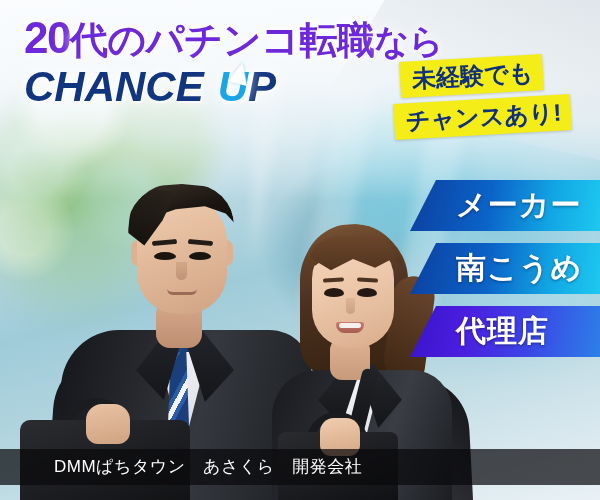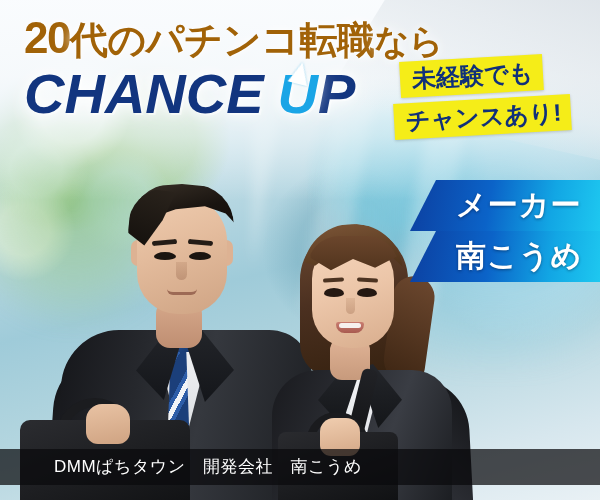--- a/index.html
+++ b/index.html
@@ -224,31 +224,31 @@
   .hand-m { position:absolute; left:86px; top:404px; width:44px; height:40px; background:linear-gradient(170deg,#e9c3a4,#cfa382); border-radius:16px 16px 12px 12px; }
   .hand-f { position:absolute; left:320px; top:418px; width:40px; height:38px; background:linear-gradient(170deg,#f0cdaf,#d3a786); border-radius:14px 14px 11px 11px; }
   .strap-f { position:absolute; left:352px; top:368px; width:16px; height:92px; background:linear-gradient(180deg,#212226,#0f1012); transform:rotate(14deg); border-radius:6px; }
 
   
   .headline {
     position:absolute; left:24px; top:16px;
     z-index:6;
   }
   .line1 {
-    font-size:38px; font-weight:700; color:#a16207;
+    font-size:38px; font-weight:700; color:#6d28d9;
     letter-spacing:-0.5px; line-height:1;
     white-space:nowrap;
     text-shadow:0 0 10px rgba(255,255,255,.95), 0 0 20px rgba(255,255,255,.8), 1px 1px 0 rgba(255,255,255,.6);
   }
   .line1 .num { font-size:44px; font-weight:800; letter-spacing:-1.5px; }
   .line1 .tail { font-size:34px; }
 
   .line2 {
     margin-top:6px;
-    font-size:56px; font-weight:800; font-style:italic;
+    font-size:42px; font-weight:800; font-style:italic;
     color:#12357f; letter-spacing:0px; line-height:1;
     white-space:nowrap;
     text-shadow:0 0 12px rgba(255,255,255,.95), 0 0 24px rgba(255,255,255,.85), 2px 2px 0 rgba(255,255,255,.5);
   }
   .line2 .up-u {
     color:#1aa5e6;
     position:relative;
     display:inline-block;
     margin-left:14px;
   }
@@ -276,20 +276,21 @@
     display:inline-block;
   }
   .badge-bar.b1 { transform:rotate(-3.2deg); margin-left:6px; }
   .badge-bar.b2 { transform:rotate(-3.2deg); margin-top:5px; margin-left:0; }
 
   
   .cats { position:absolute; right:0; top:180px; width:190px; z-index:6; }
   .cat {
     position:relative;
     height:51px;
+    margin-bottom:12px;
     display:flex; align-items:center;
     padding-left:46px;
     clip-path:polygon(26px 0, 100% 0, 100% 100%, 0 100%);
     box-shadow:0 2px 5px rgba(0,0,0,.22);
   }
   .cat:last-child { margin-bottom:0; }
   .cat-label {
     color:#fff; font-size:30px; font-weight:800;
     letter-spacing:1px; white-space:nowrap;
     text-shadow:0 1px 3px rgba(0,10,40,.45);
@@ -388,17 +389,20 @@
     <div class="badge-bar b2">チャンスあり!</div>
   </div>
 
   <div class="cats">
     <div class="cat g-blue">
       <span class="cat-label">メーカー</span>
     </div>
     <div class="cat g-blue">
       <span class="cat-label">南こうめ</span>
     </div>
+    <div class="cat g-purple">
+      <span class="cat-label">代理店</span>
+    </div>
   </div>
 
-  <div class="caption">DMMぱちタウン　開発会社　南こうめ</div>
+  <div class="caption">DMMぱちタウン　あさくら　開発会社</div>
 
 </div>
 
 </body></html>

